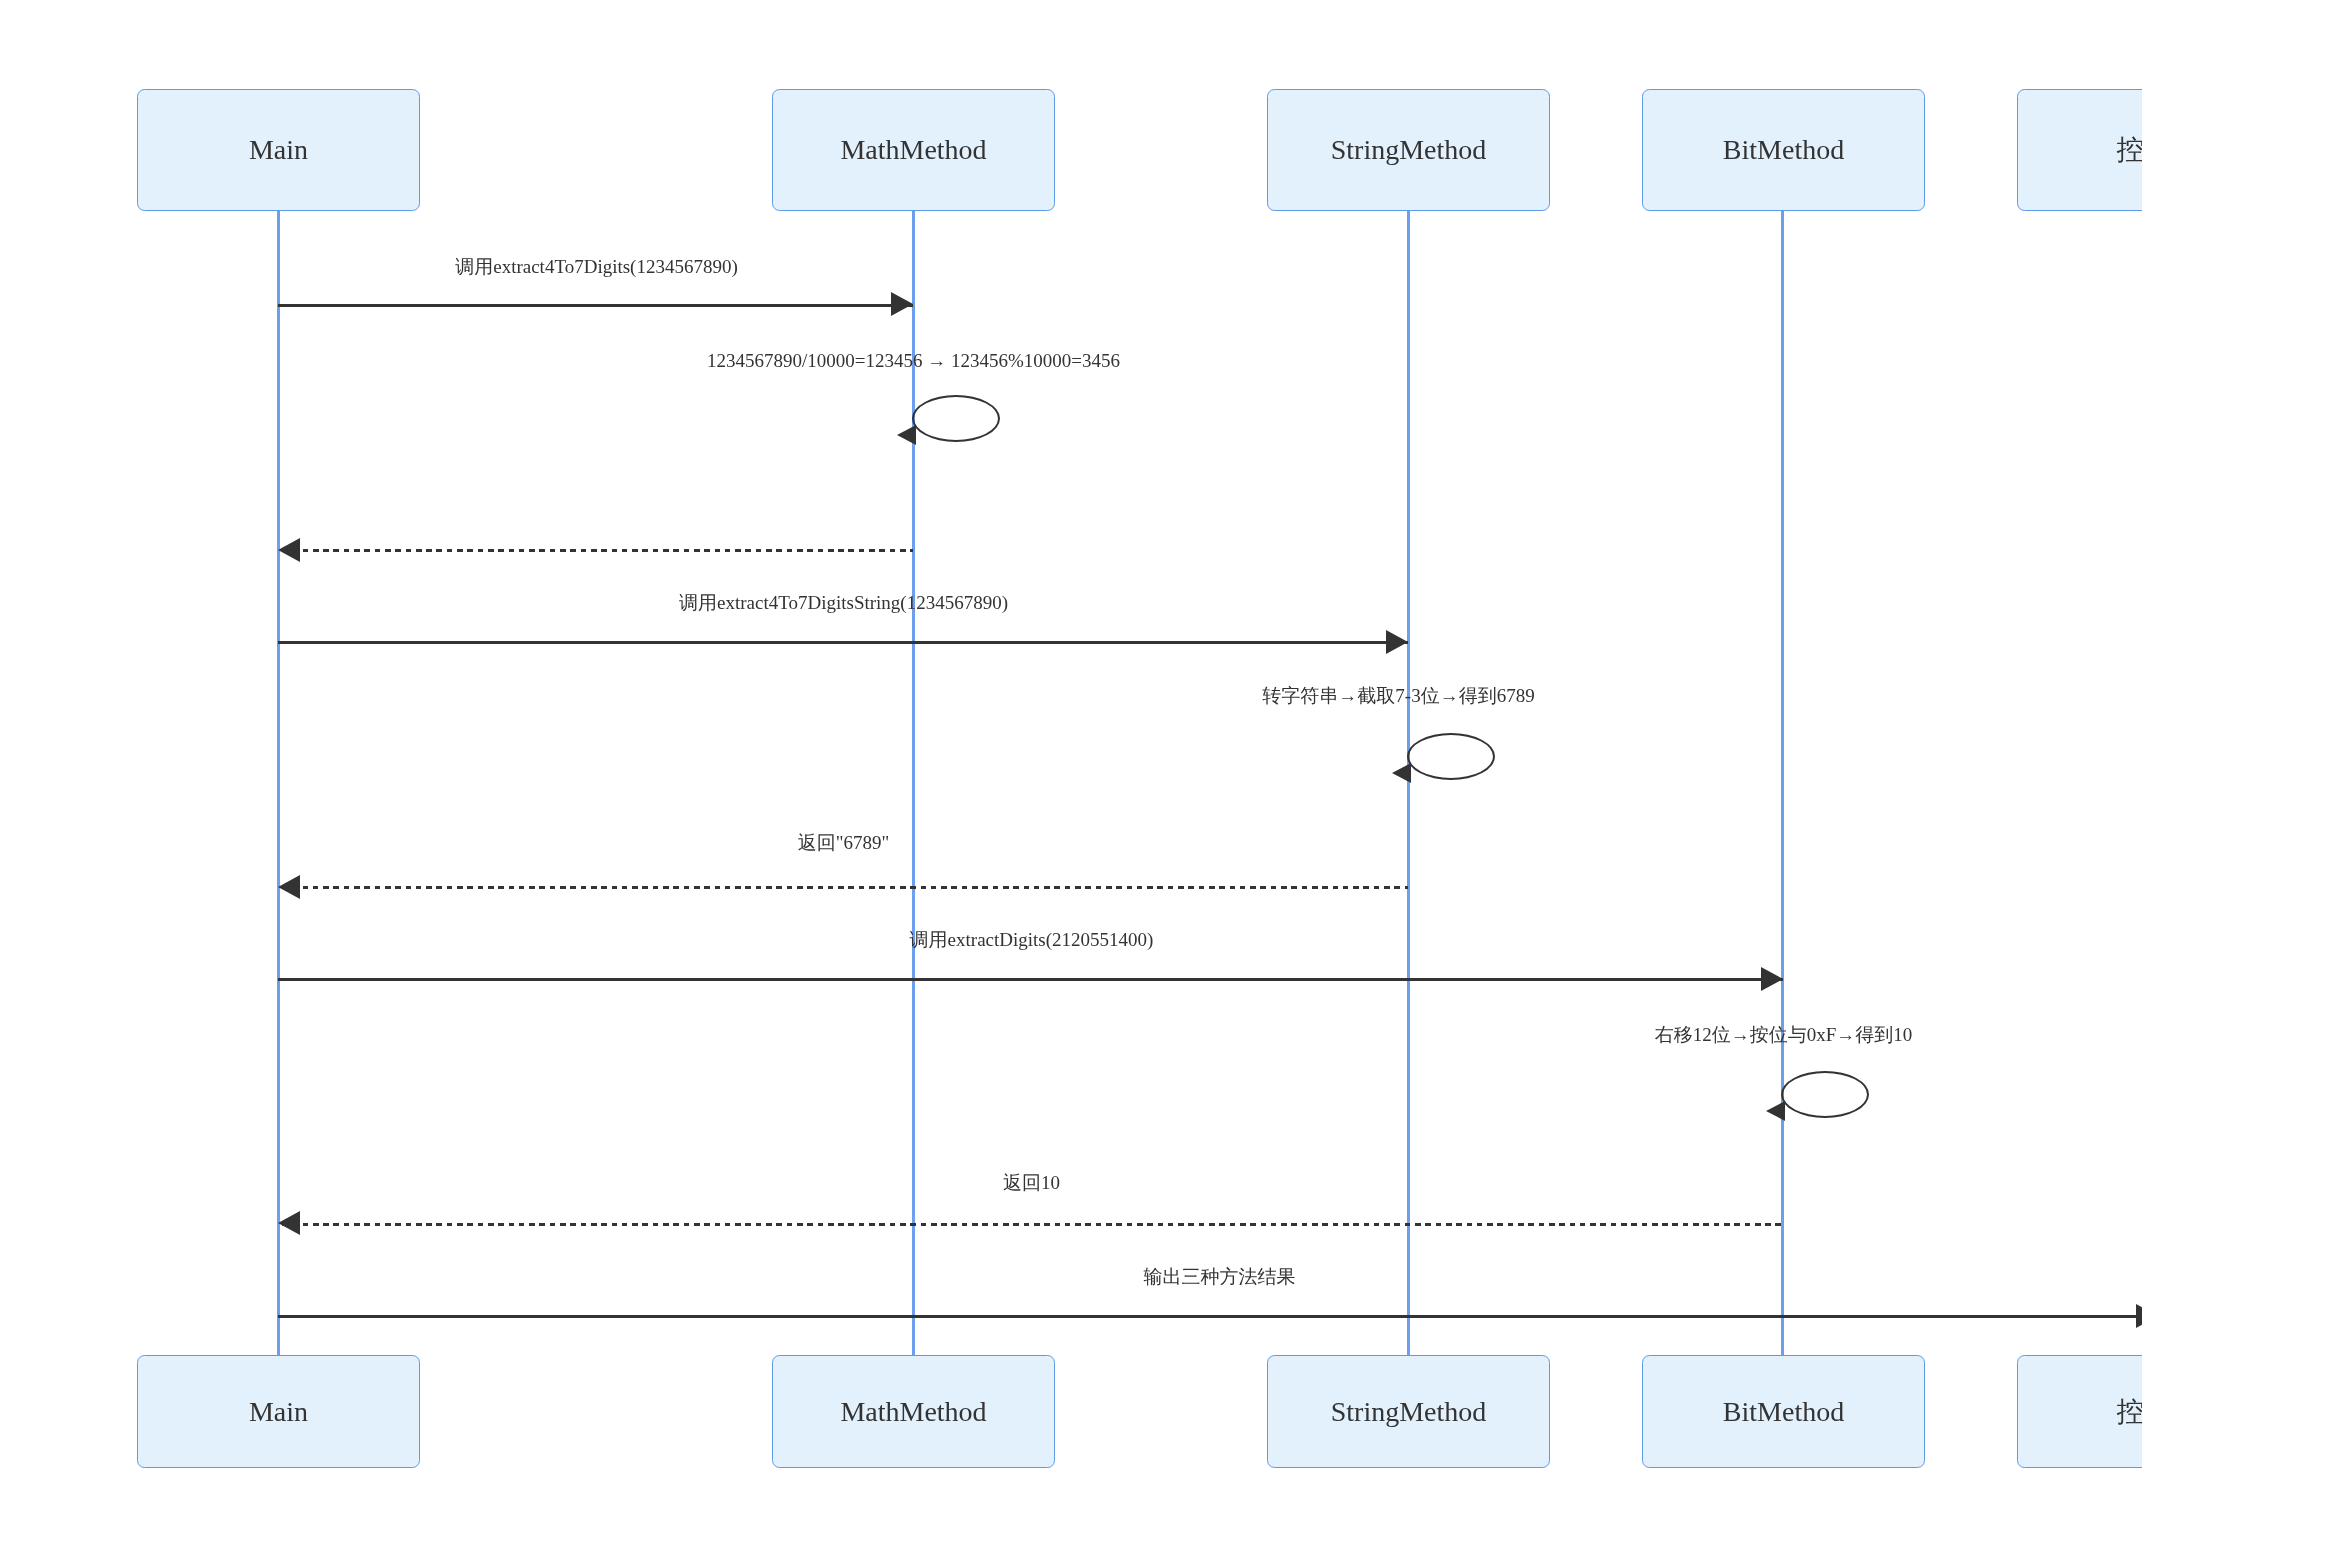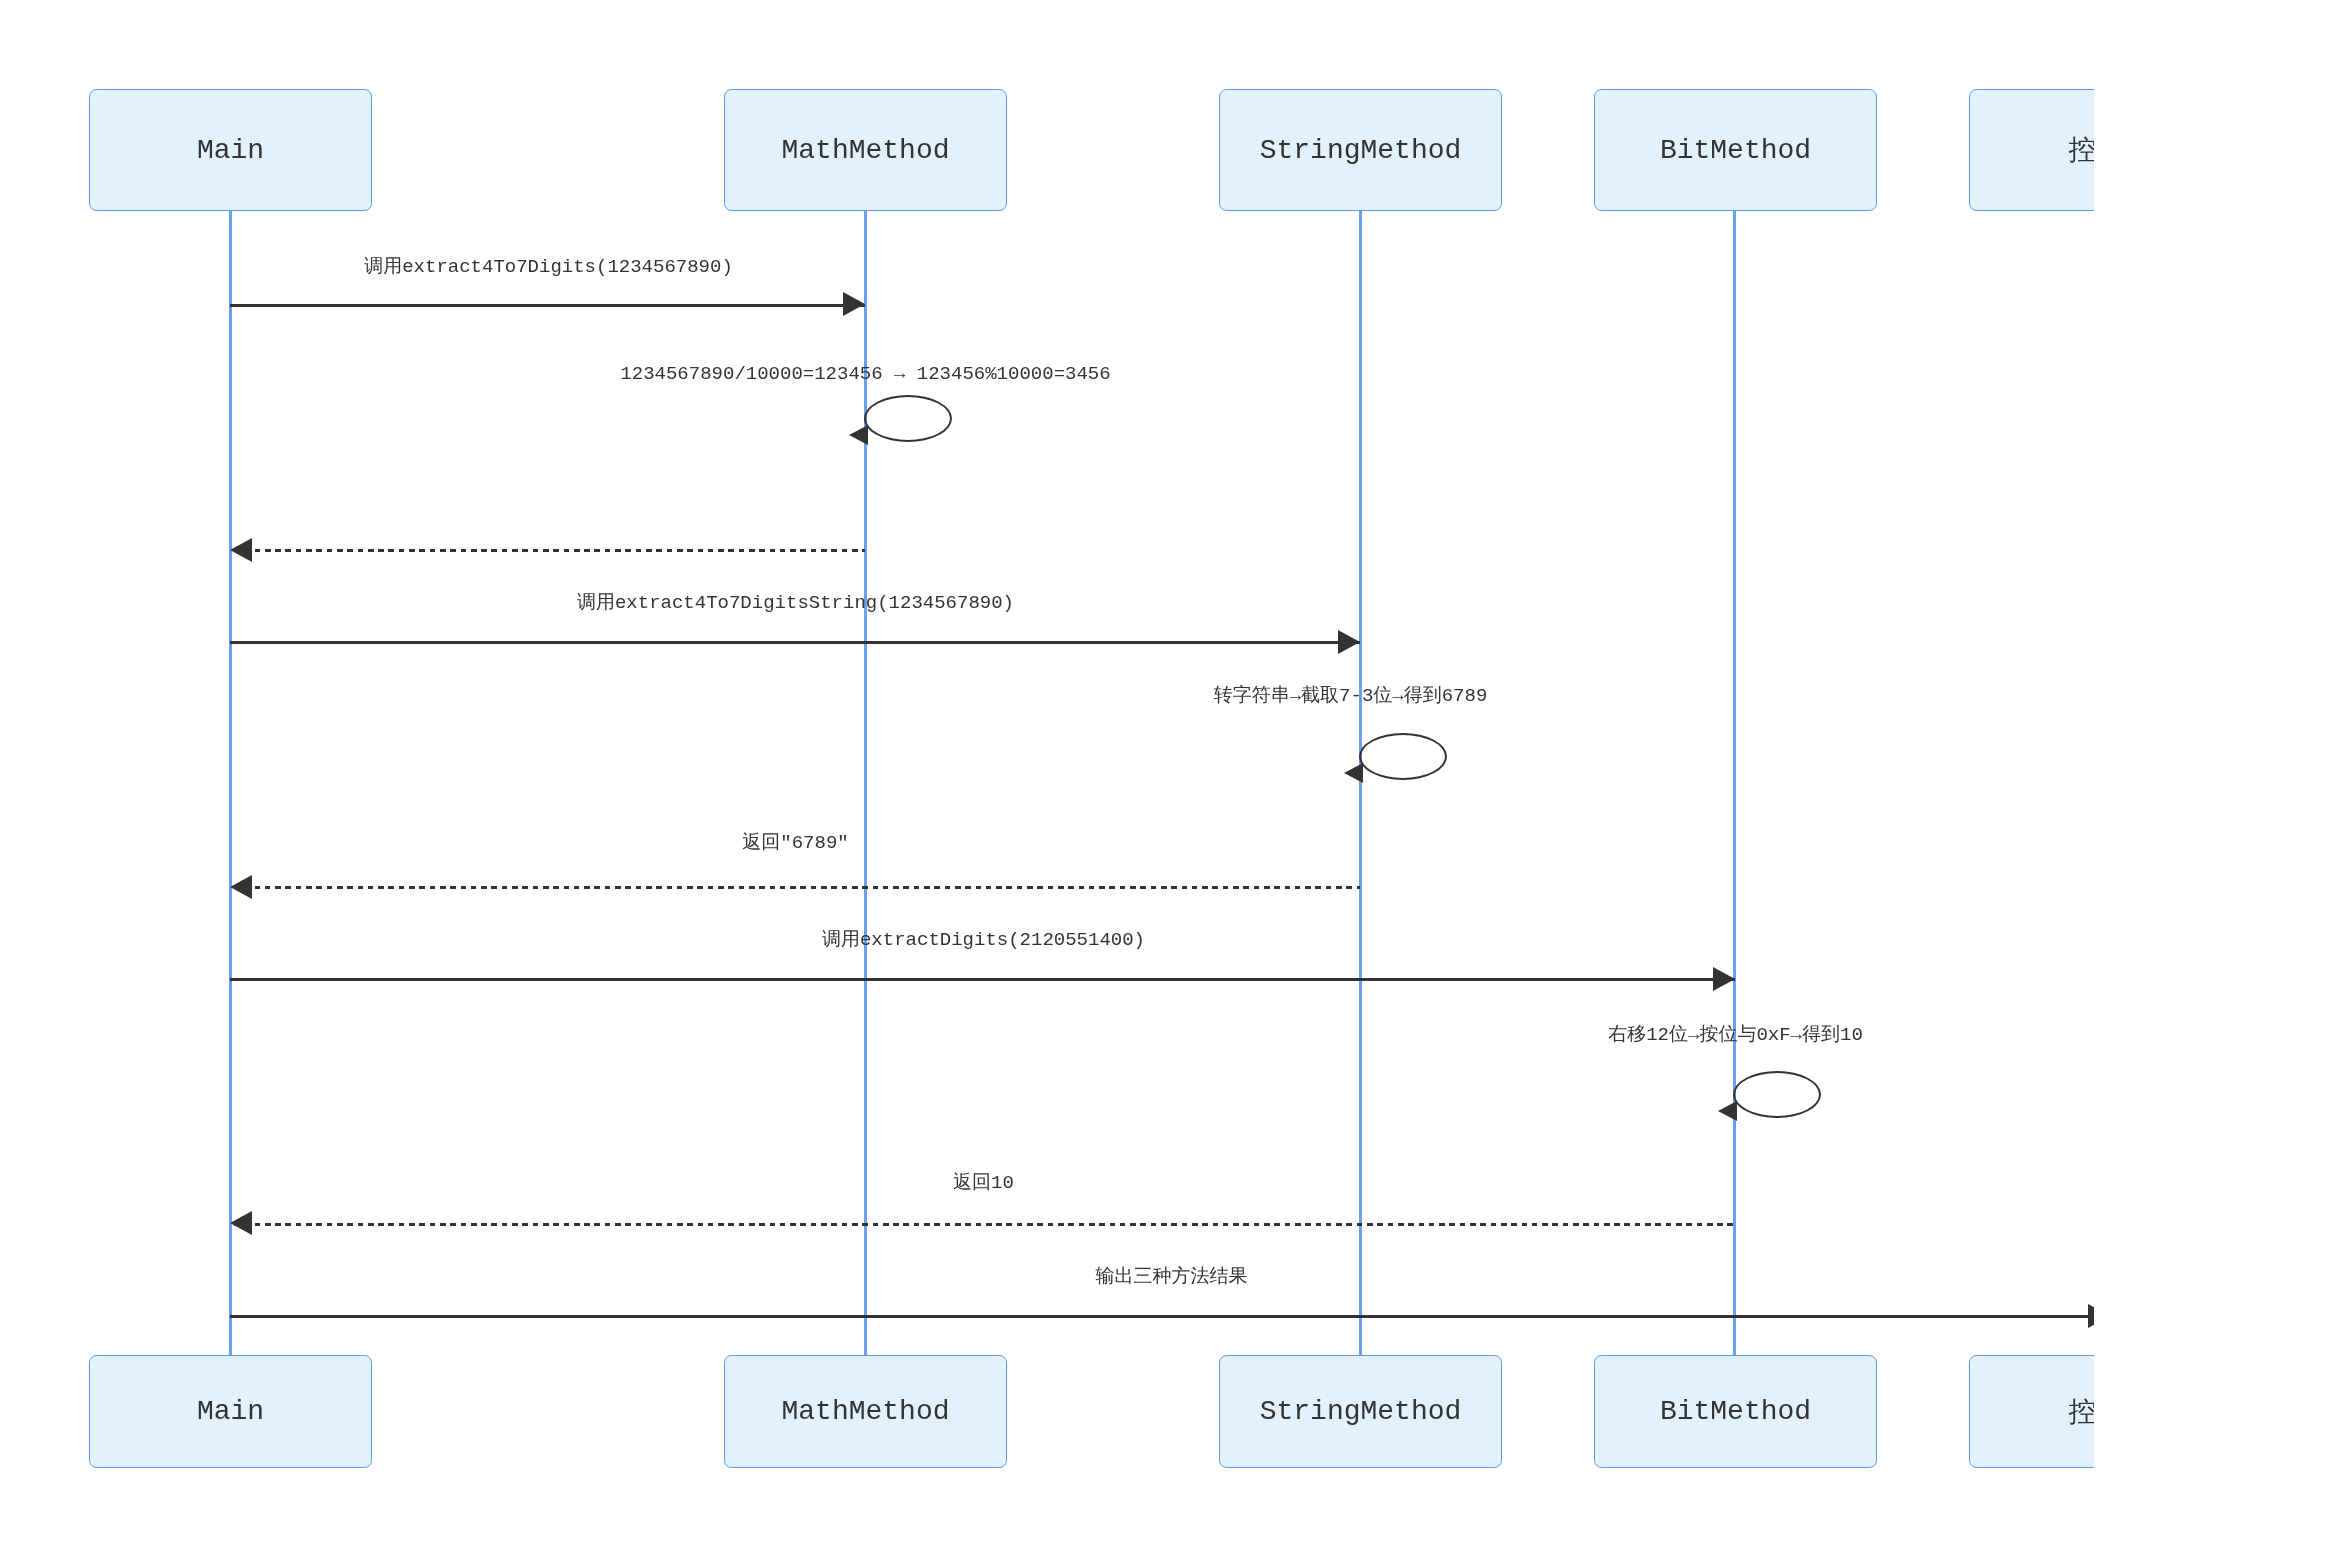--- a/index.html
+++ b/index.html
@@ -1,22 +1,23 @@
 <!DOCTYPE html>
 <html style="font-size:15px"><head>
 <meta charset="utf-8">
 <style>
   html,body{margin:0;padding:0;background:#ffffff;}
   .canvas{
     position:relative;
     width:2094px;height:1567px;
     background:#ffffff;
-    font-family:Liberation Mono, monospace;
+    font-family:Liberation Serif, serif;
     color:#333333;
     overflow:hidden;
+    margin-left:48px;
   }
   .lifeline{
     position:absolute;top:211px;height:1144px;width:2.8px;
     background:#6C9FED;
   }
   .actor{
     position:absolute;width:283px;
     background:#E3F1FC;
     border:1.9px solid #5E9BE6;
     border-radius:7.5px;
@@ -93,21 +94,21 @@
     <span>BitMethod</span>
   </div>
   <div class="actor bottom" style="left:1969px">
     <span>控制台</span>
   </div>
 
   <div class="msg-label" style="left:33px;top:251px">调用extract4To7Digits(1234567890)</div>
   <div class="line solid" style="left:230px;top:304px;width:635px"></div>
   <div class="arrow-right" style="left:843px;top:292px"></div>
 
-  <div class="msg-label" style="left:350px;top:358px">1234567890/10000=123456 → 123456%10000=3456</div>
+  <div class="msg-label" style="left:350px;top:345px">1234567890/10000=123456 → 123456%10000=3456</div>
   <div class="loop" style="left:864px;top:395px"></div>
   <div class="arrow-left small" style="left:849px;top:425px"></div>
 
   <div class="line dashed" style="left:234px;top:549px;width:631px"></div>
   <div class="arrow-left" style="left:230px;top:538px"></div>
 
   <div class="msg-label" style="left:280px;top:587px">调用extract4To7DigitsString(1234567890)</div>
   <div class="line solid" style="left:230px;top:641px;width:1130px"></div>
   <div class="arrow-right" style="left:1338px;top:630px"></div>
 

